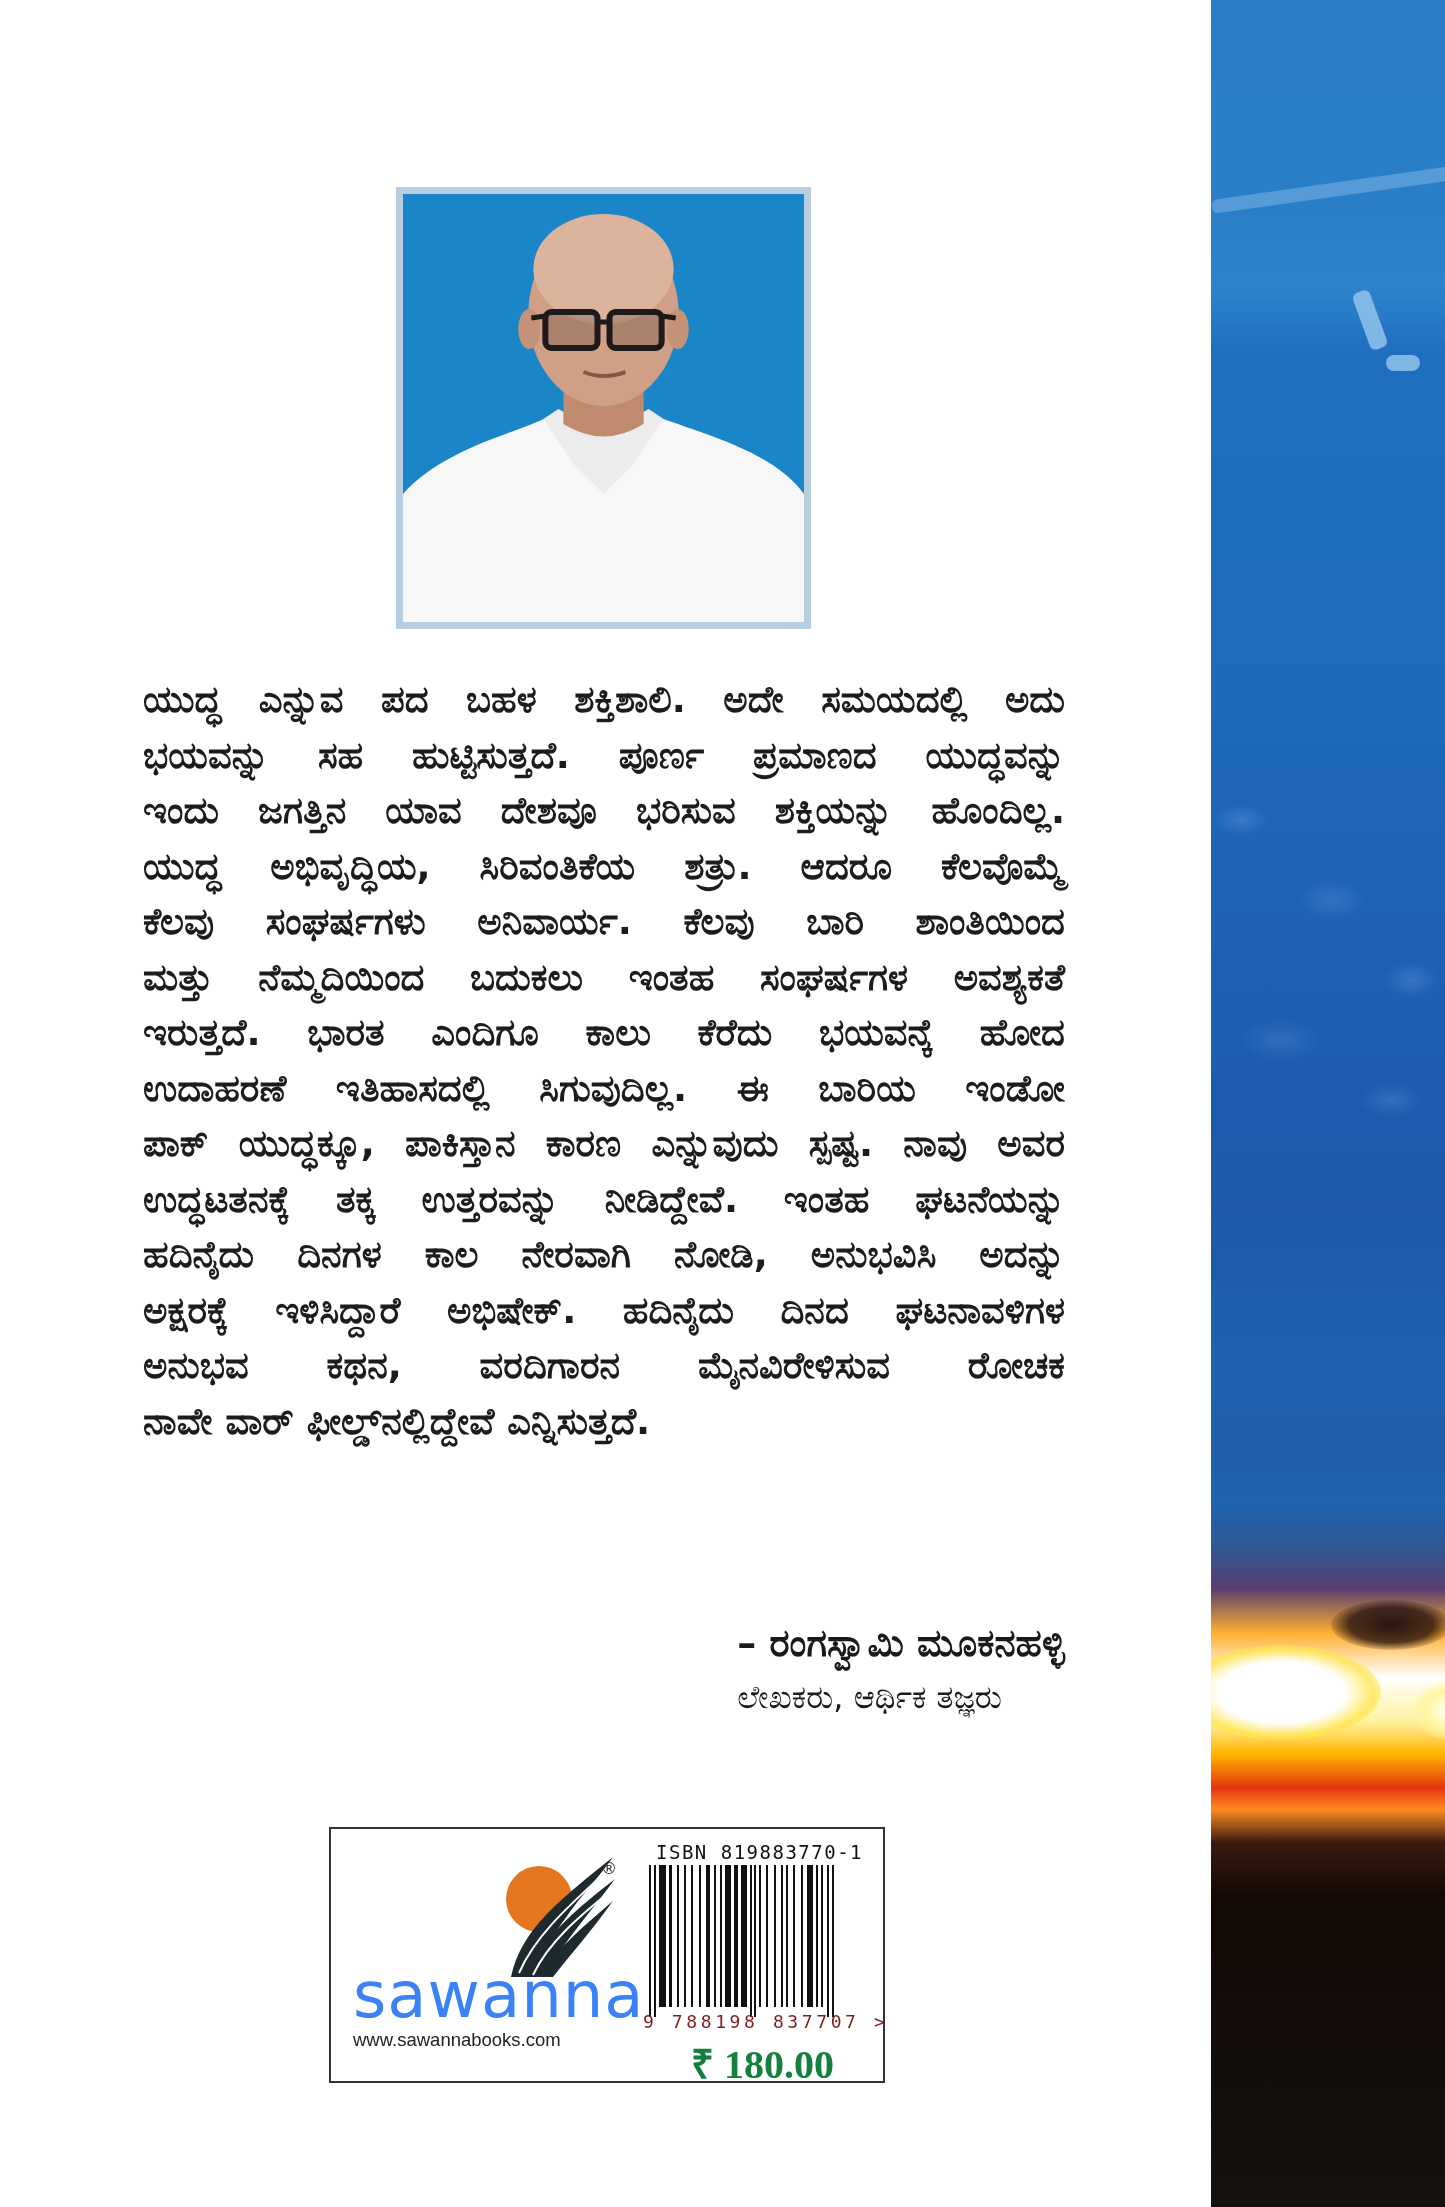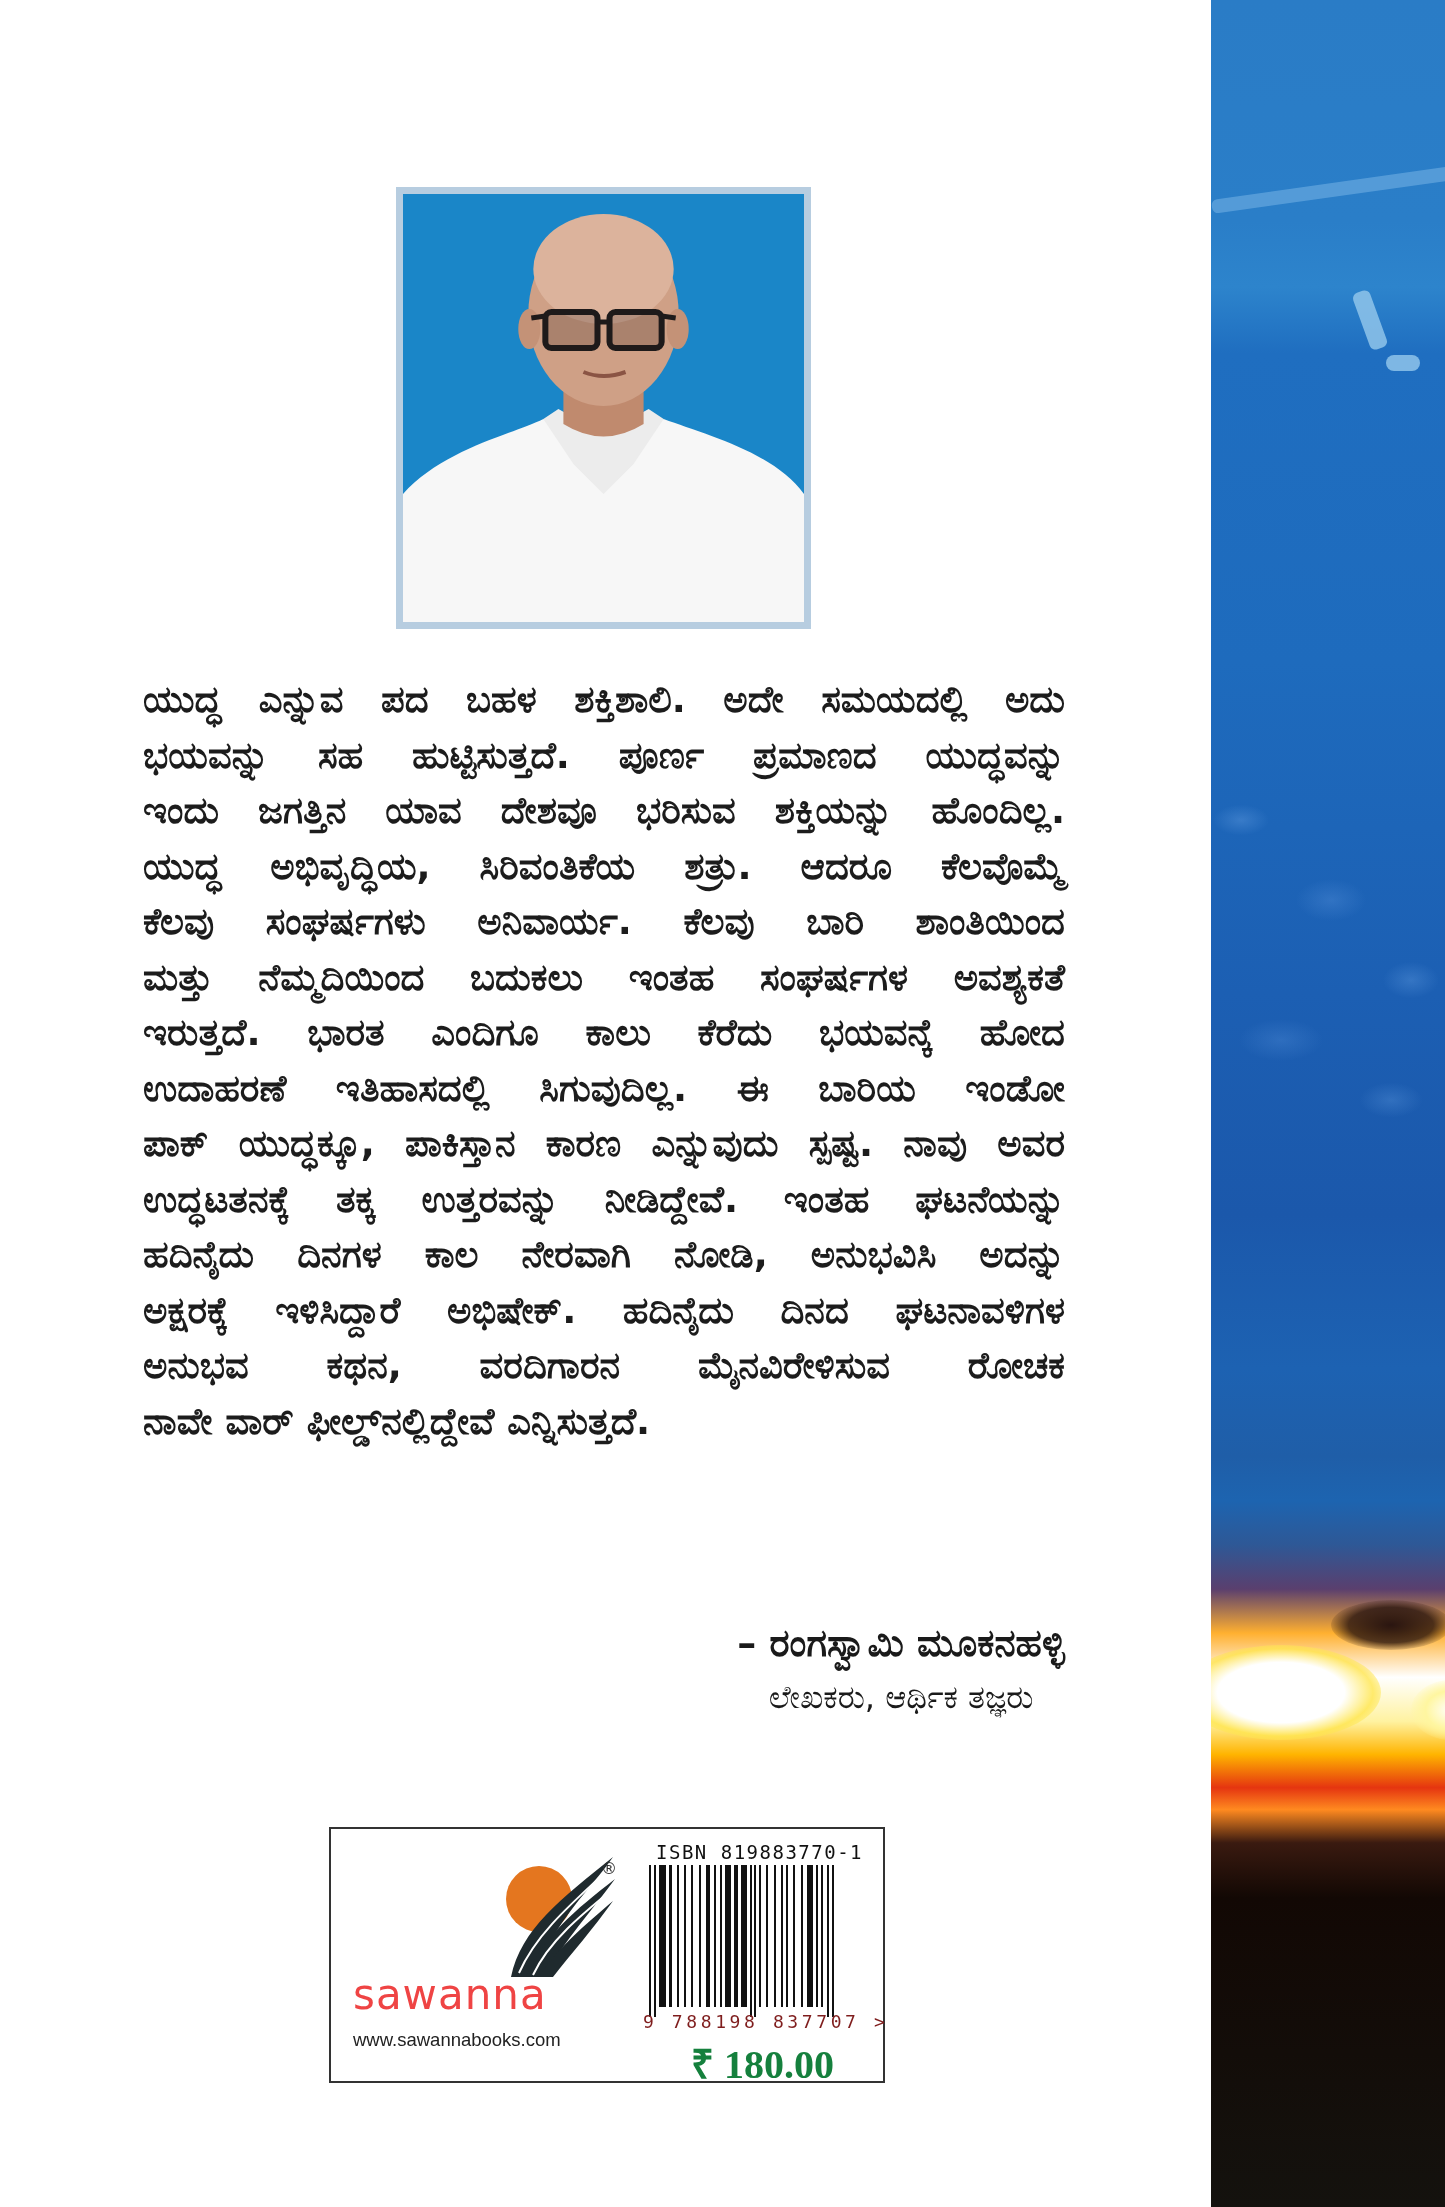--- a/index.html
+++ b/index.html
@@ -72,35 +72,35 @@
     
     .blurb {
       position: absolute; left: 143px; top: 672px; width: 922px;
       font-size: 37px; line-height: 55.5px; font-weight: bold;
       text-align: justify; text-align-last: left; color: #1c1c1c;
     }
     .blurb .line { display: block; text-align: justify; text-align-last: justify; white-space: nowrap; }
     .blurb .line.last { text-align-last: left; }
 
     .attribution {
-      position: absolute; right: 380px; top: 1615px; text-align: center; margin-left: 28px;
+      position: absolute; right: 380px; top: 1615px; text-align: left; margin-left: 28px;
     }
     .attr-name { font-size: 38px; font-weight: bold; line-height: 56px; color: #1a1a1a; white-space: nowrap; }
     .attr-title { font-size: 32px; font-weight: normal; line-height: 52px; color: #1a1a1a; white-space: nowrap; }
 
     
     .barcode-box {
       position: absolute; left: 329px; top: 1827px; width: 556px; height: 256px;
       box-sizing: border-box; border: 2px solid #333; background: #fff;
     }
     .logo { position: absolute; left: 20px; top: 20px; width: 270px; height: 210px; }
     .logo-mark { position: absolute; left: 130px; top: 0; width: 140px; height: 130px; }
     .logo-reg { position: absolute; left: 250px; top: 10px; font-size: 16px; color: #333; }
     .logo-word {
-      position: absolute; left: 2px; top: 116px; font-size: 42px; color: #ef4444;
+      position: absolute; left: 2px; top: 116px; font-size: 64px; color: #3b82f6;
       font-family: "DejaVu Sans", sans-serif; letter-spacing: 1px; line-height: 60px;
     }
     .logo-url {
       position: absolute; left: 2px; top: 180px; font-size: 18.5px; color: #222;
       font-family: "Liberation Sans", sans-serif; white-space: nowrap;
     }
     .isbn-top {
       position: absolute; left: 325px; top: 12px; font-family: "DejaVu Sans Mono", monospace;
       font-size: 19px; letter-spacing: 1.5px; color: #111; white-space: nowrap;
     }

